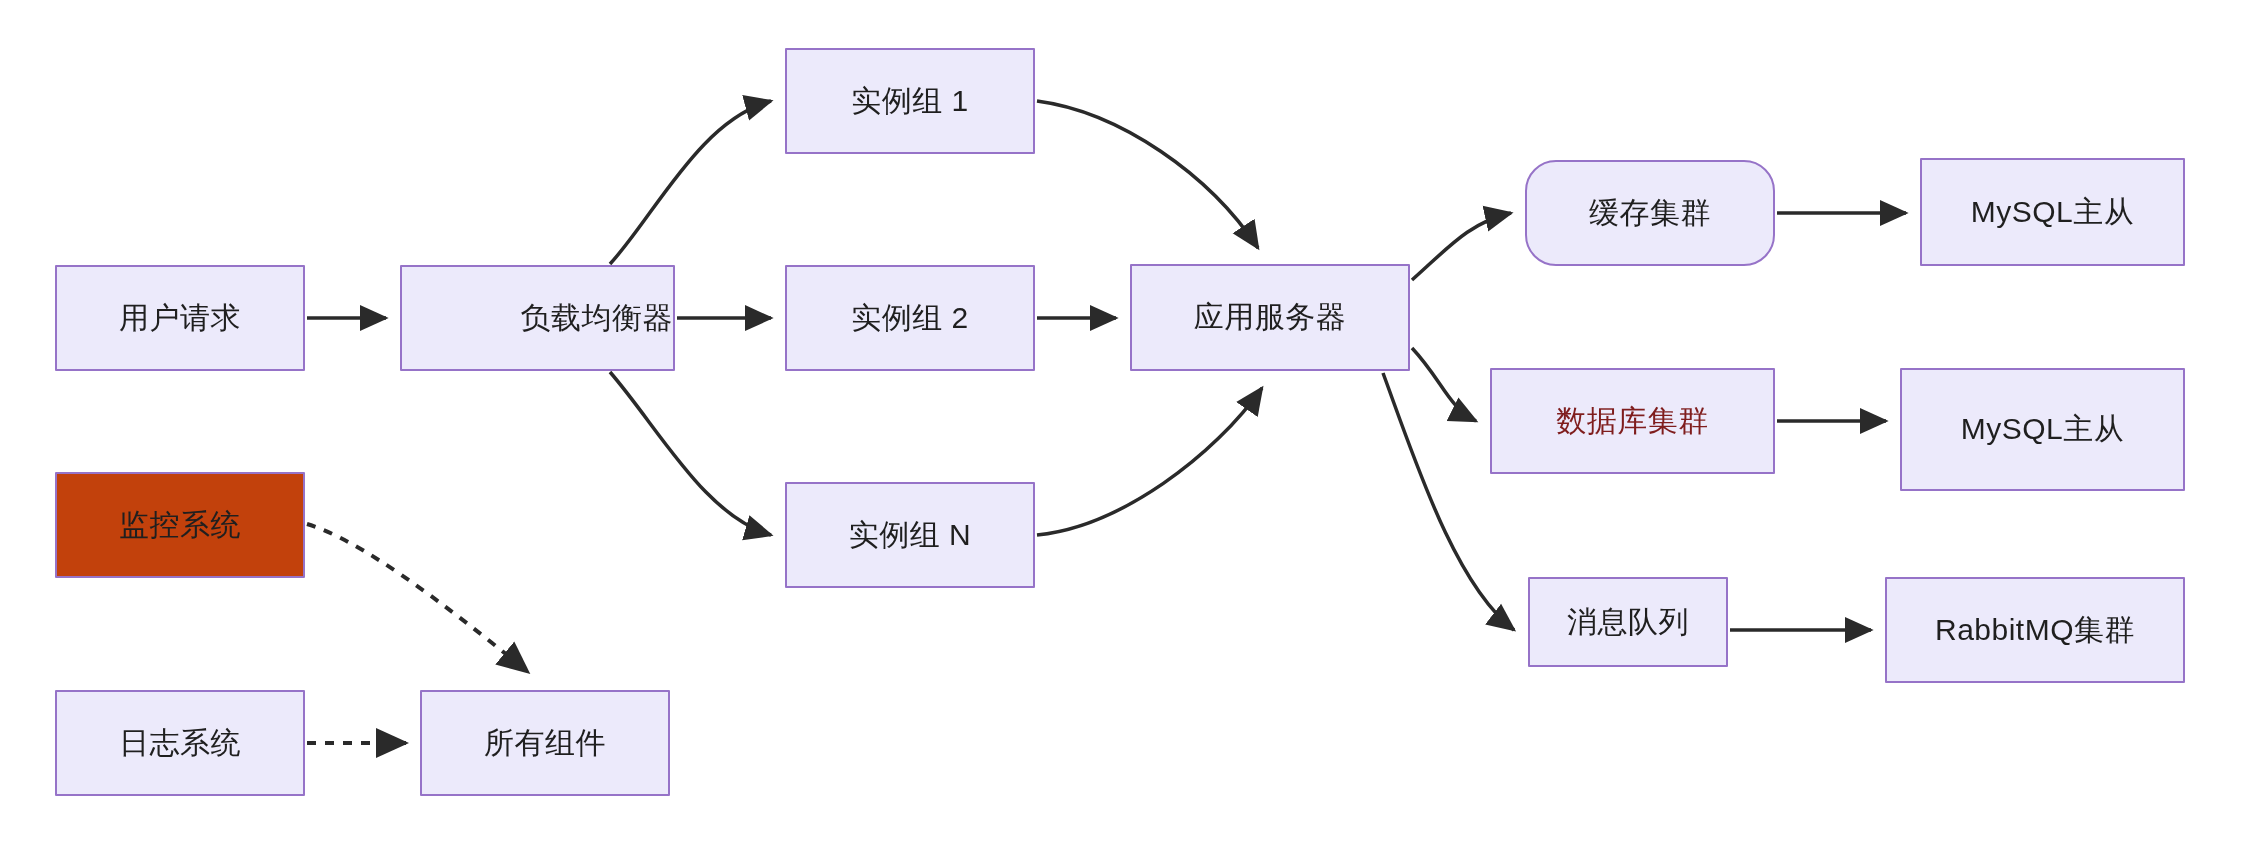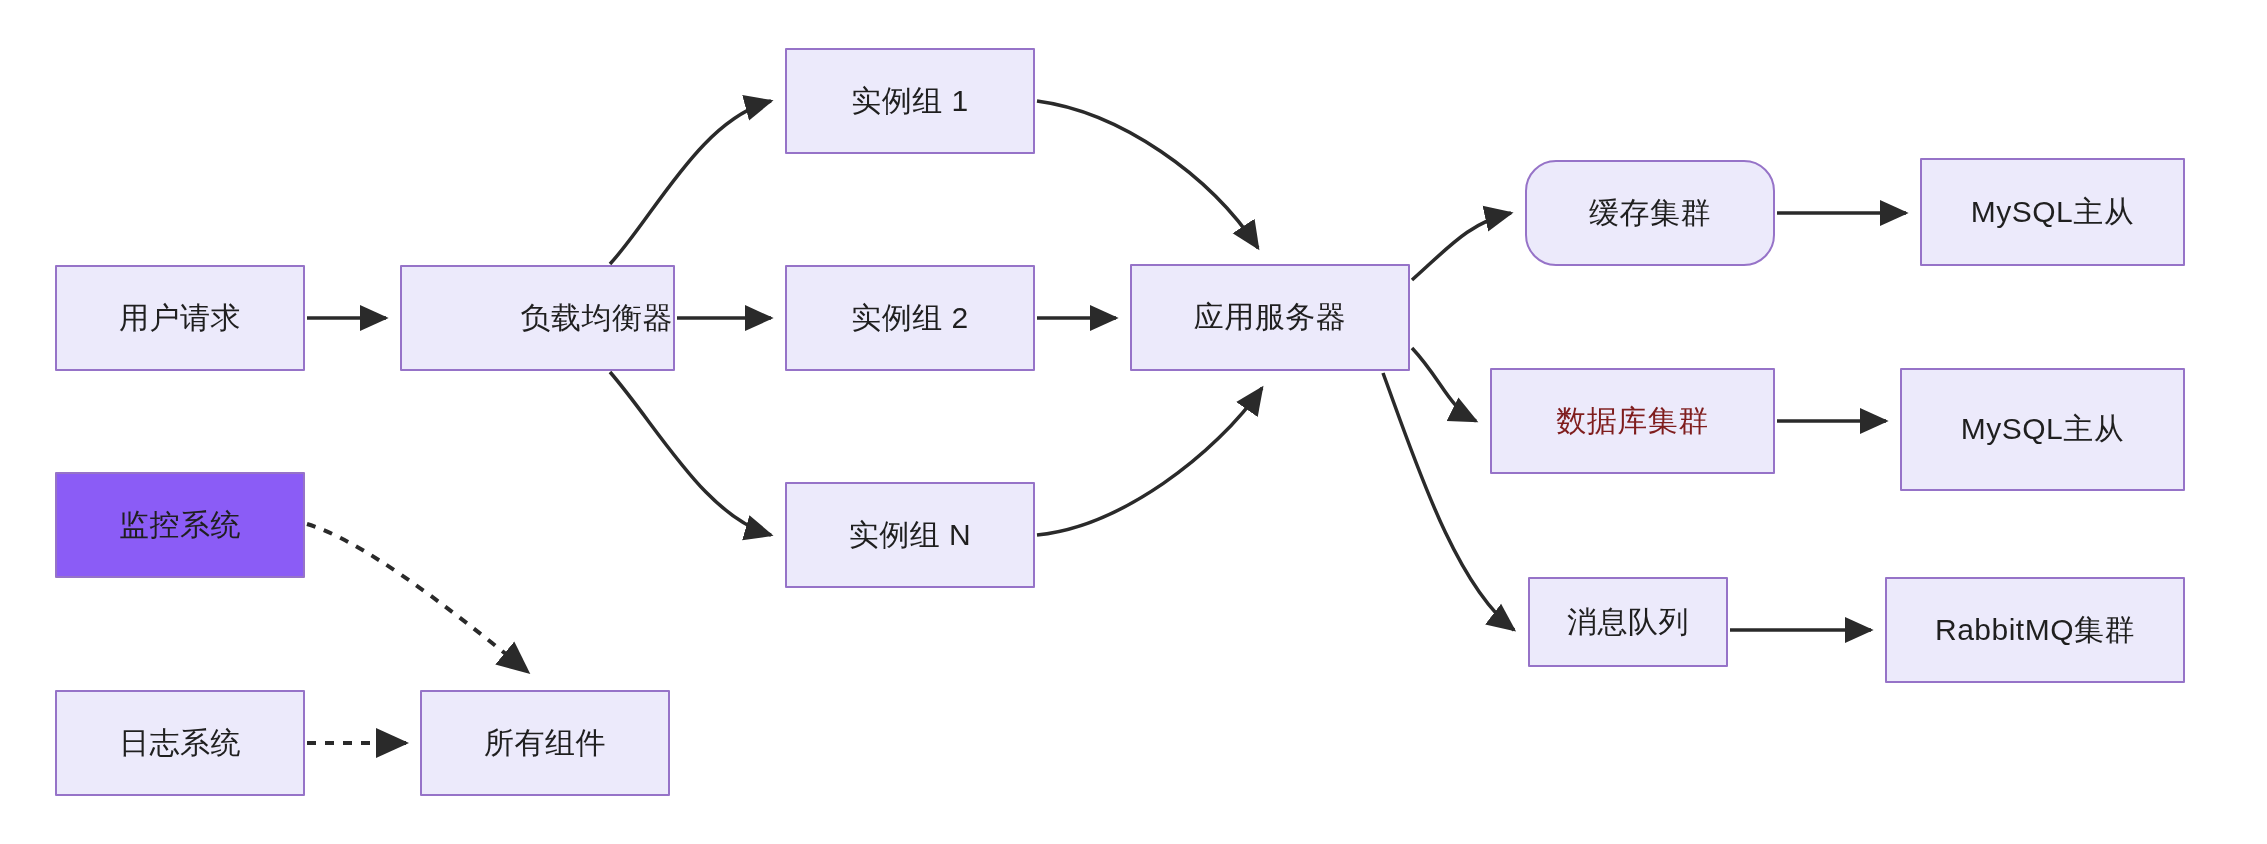--- a/index.html
+++ b/index.html
@@ -105,21 +105,21 @@
       </div>
       <div class="node" style="left: 1900px; top: 368px; width: 285px; height: 123px; background: rgb(236, 234, 251); border-color: rgb(150, 115, 200); color: rgb(31, 31, 31); justify-content: center;">
         <span class="node-label">MySQL主从</span>
       </div>
       <div class="node" style="left: 1528px; top: 577px; width: 200px; height: 90px; background: rgb(236, 234, 251); border-color: rgb(150, 115, 200); color: rgb(31, 31, 31);">
         <span class="node-label">消息队列</span>
       </div>
       <div class="node" style="left: 1885px; top: 577px; width: 300px; height: 106px; background: rgb(236, 234, 251); border-color: rgb(150, 115, 200); color: rgb(31, 31, 31);">
         <span class="node-label">RabbitMQ集群</span>
       </div>
-      <div class="node" style="left: 55px; top: 472px; width: 250px; height: 106px; background: #8b5cf6; border-color: rgb(150, 115, 200); color: rgb(31, 31, 31);">
+      <div class="node" style="left: 55px; top: 472px; width: 250px; height: 106px; background: #c2410c; border-color: rgb(150, 115, 200); color: rgb(31, 31, 31);">
         <span class="node-label">监控系统</span>
       </div>
       <div class="node" style="left: 55px; top: 690px; width: 250px; height: 106px; background: rgb(236, 234, 251); border-color: rgb(150, 115, 200); color: rgb(31, 31, 31);">
         <span class="node-label">日志系统</span>
       </div>
       <div class="node" style="left: 420px; top: 690px; width: 250px; height: 106px; background: rgb(236, 234, 251); border-color: rgb(150, 115, 200); color: rgb(31, 31, 31);">
         <span class="node-label">所有组件</span>
       </div>
     </div>
 </div>

